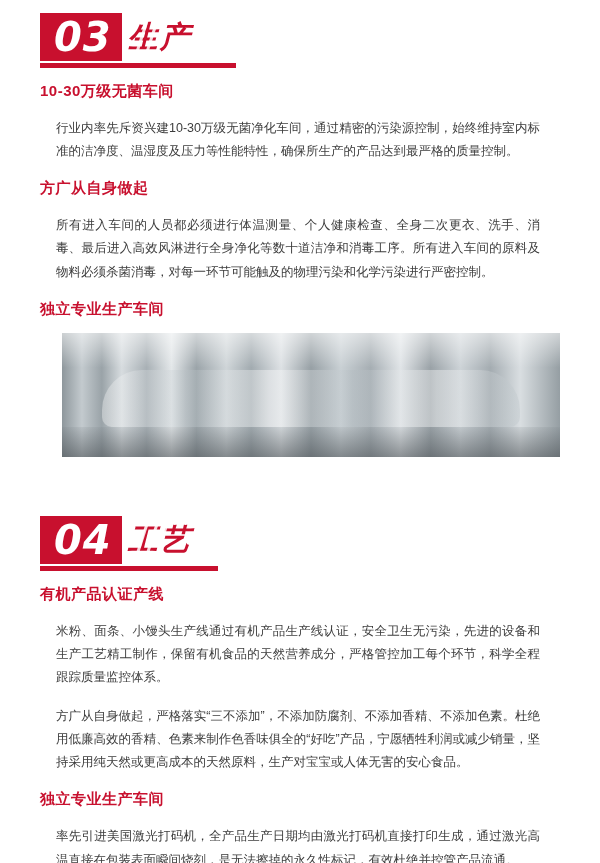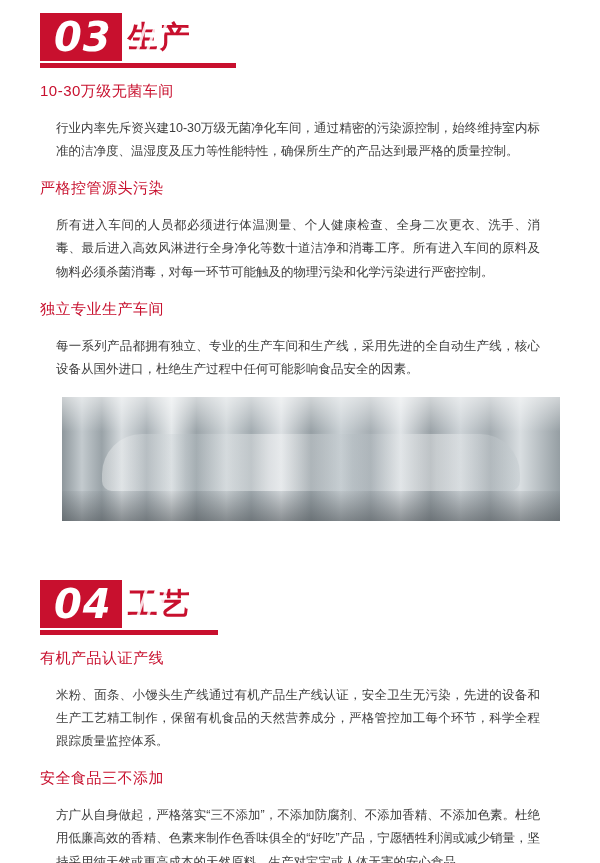--- a/index.html
+++ b/index.html
@@ -47,20 +47,21 @@
     font-family: "DejaVu Sans", sans-serif;
     text-align: center;
   }
   .banner-title {
     color: #c8102e;
     font-size: 30px;
     font-weight: bold;
     line-height: 48px;
     padding: 0 10px 0 6px;
     letter-spacing: 2px;
+    font-style: italic;
   }
   .banner-underline {
     position: absolute;
     left: 0;
     bottom: -7px;
     height: 5px;
     width: 196px;
     background: #c8102e;
   }
   .banner-underline.short {
@@ -83,21 +84,21 @@
     background: rgba(255,255,255,0.85);
     transform: rotate(18deg);
   }
   
   .content {
     padding: 0 44px 0 40px;
   }
   .sub-title {
     color: #c8102e;
     font-size: 15px;
-    font-weight: normal;
+    font-weight: bold;
     margin: 16px 0 6px 0;
     letter-spacing: 0.5px;
   }
   .para {
     font-size: 12.5px;
     line-height: 1.85;
     color: #3c3c3c;
     text-align: justify;
     margin: 16px;
   }
@@ -158,25 +159,24 @@
           <i style="left:24px"></i>
       </div>
       <div class="banner-underline"></div>
     </div>
   </div>
 
   <div class="content">
     <div class="sub-title">10-30万级无菌车间</div>
     <p class="para">行业内率先斥资兴建10-30万级无菌净化车间，通过精密的污染源控制，始终维持室内标准的洁净度、温湿度及压力等性能特性，确保所生产的产品达到最严格的质量控制。</p>
 
-    <div class="sub-title">严格控管源头污染</div>
+    <div class="sub-title">方广从自身做起</div>
     <p class="para">所有进入车间的人员都必须进行体温测量、个人健康检查、全身二次更衣、洗手、消毒、最后进入高效风淋进行全身净化等数十道洁净和消毒工序。所有进入车间的原料及物料必须杀菌消毒，对每一环节可能触及的物理污染和化学污染进行严密控制。</p>
 
     <div class="sub-title">独立专业生产车间</div>
-    <p class="para">每一系列产品都拥有独立、专业的生产车间和生产线，采用先进的全自动生产线，核心设备从国外进口，杜绝生产过程中任何可能影响食品安全的因素。</p>
   </div>
 
   <div class="photo photo-factory"></div>
 
   <div class="spacer-1"></div>
 
   <div class="section-head">
     <div class="banner">
       <div class="banner-num">04</div>
       <div class="banner-title">工艺</div>
@@ -186,20 +186,19 @@
           <i style="left:24px"></i>
       </div>
       <div class="banner-underline short"></div>
     </div>
   </div>
 
   <div class="content">
     <div class="sub-title">有机产品认证产线</div>
     <p class="para">米粉、面条、小馒头生产线通过有机产品生产线认证，安全卫生无污染，先进的设备和生产工艺精工制作，保留有机食品的天然营养成分，严格管控加工每个环节，科学全程跟踪质量监控体系。</p>
 
-    <div class="sub-title">安全食品三不添加</div>
     <p class="para">方广从自身做起，严格落实“三不添加”，不添加防腐剂、不添加香精、不添加色素。杜绝用低廉高效的香精、色素来制作色香味俱全的“好吃”产品，宁愿牺牲利润或减少销量，坚持采用纯天然或更高成本的天然原料，生产对宝宝或人体无害的安心食品。</p>
 
     <div class="sub-title">独立专业生产车间</div>
     <p class="para">率先引进美国激光打码机，全产品生产日期均由激光打码机直接打印生成，通过激光高温直接在包装表面瞬间烧刻，是无法擦掉的永久性标记，有效杜绝并控管产品流通。</p>
   </div>
 
 </div>
 
 </body></html>

